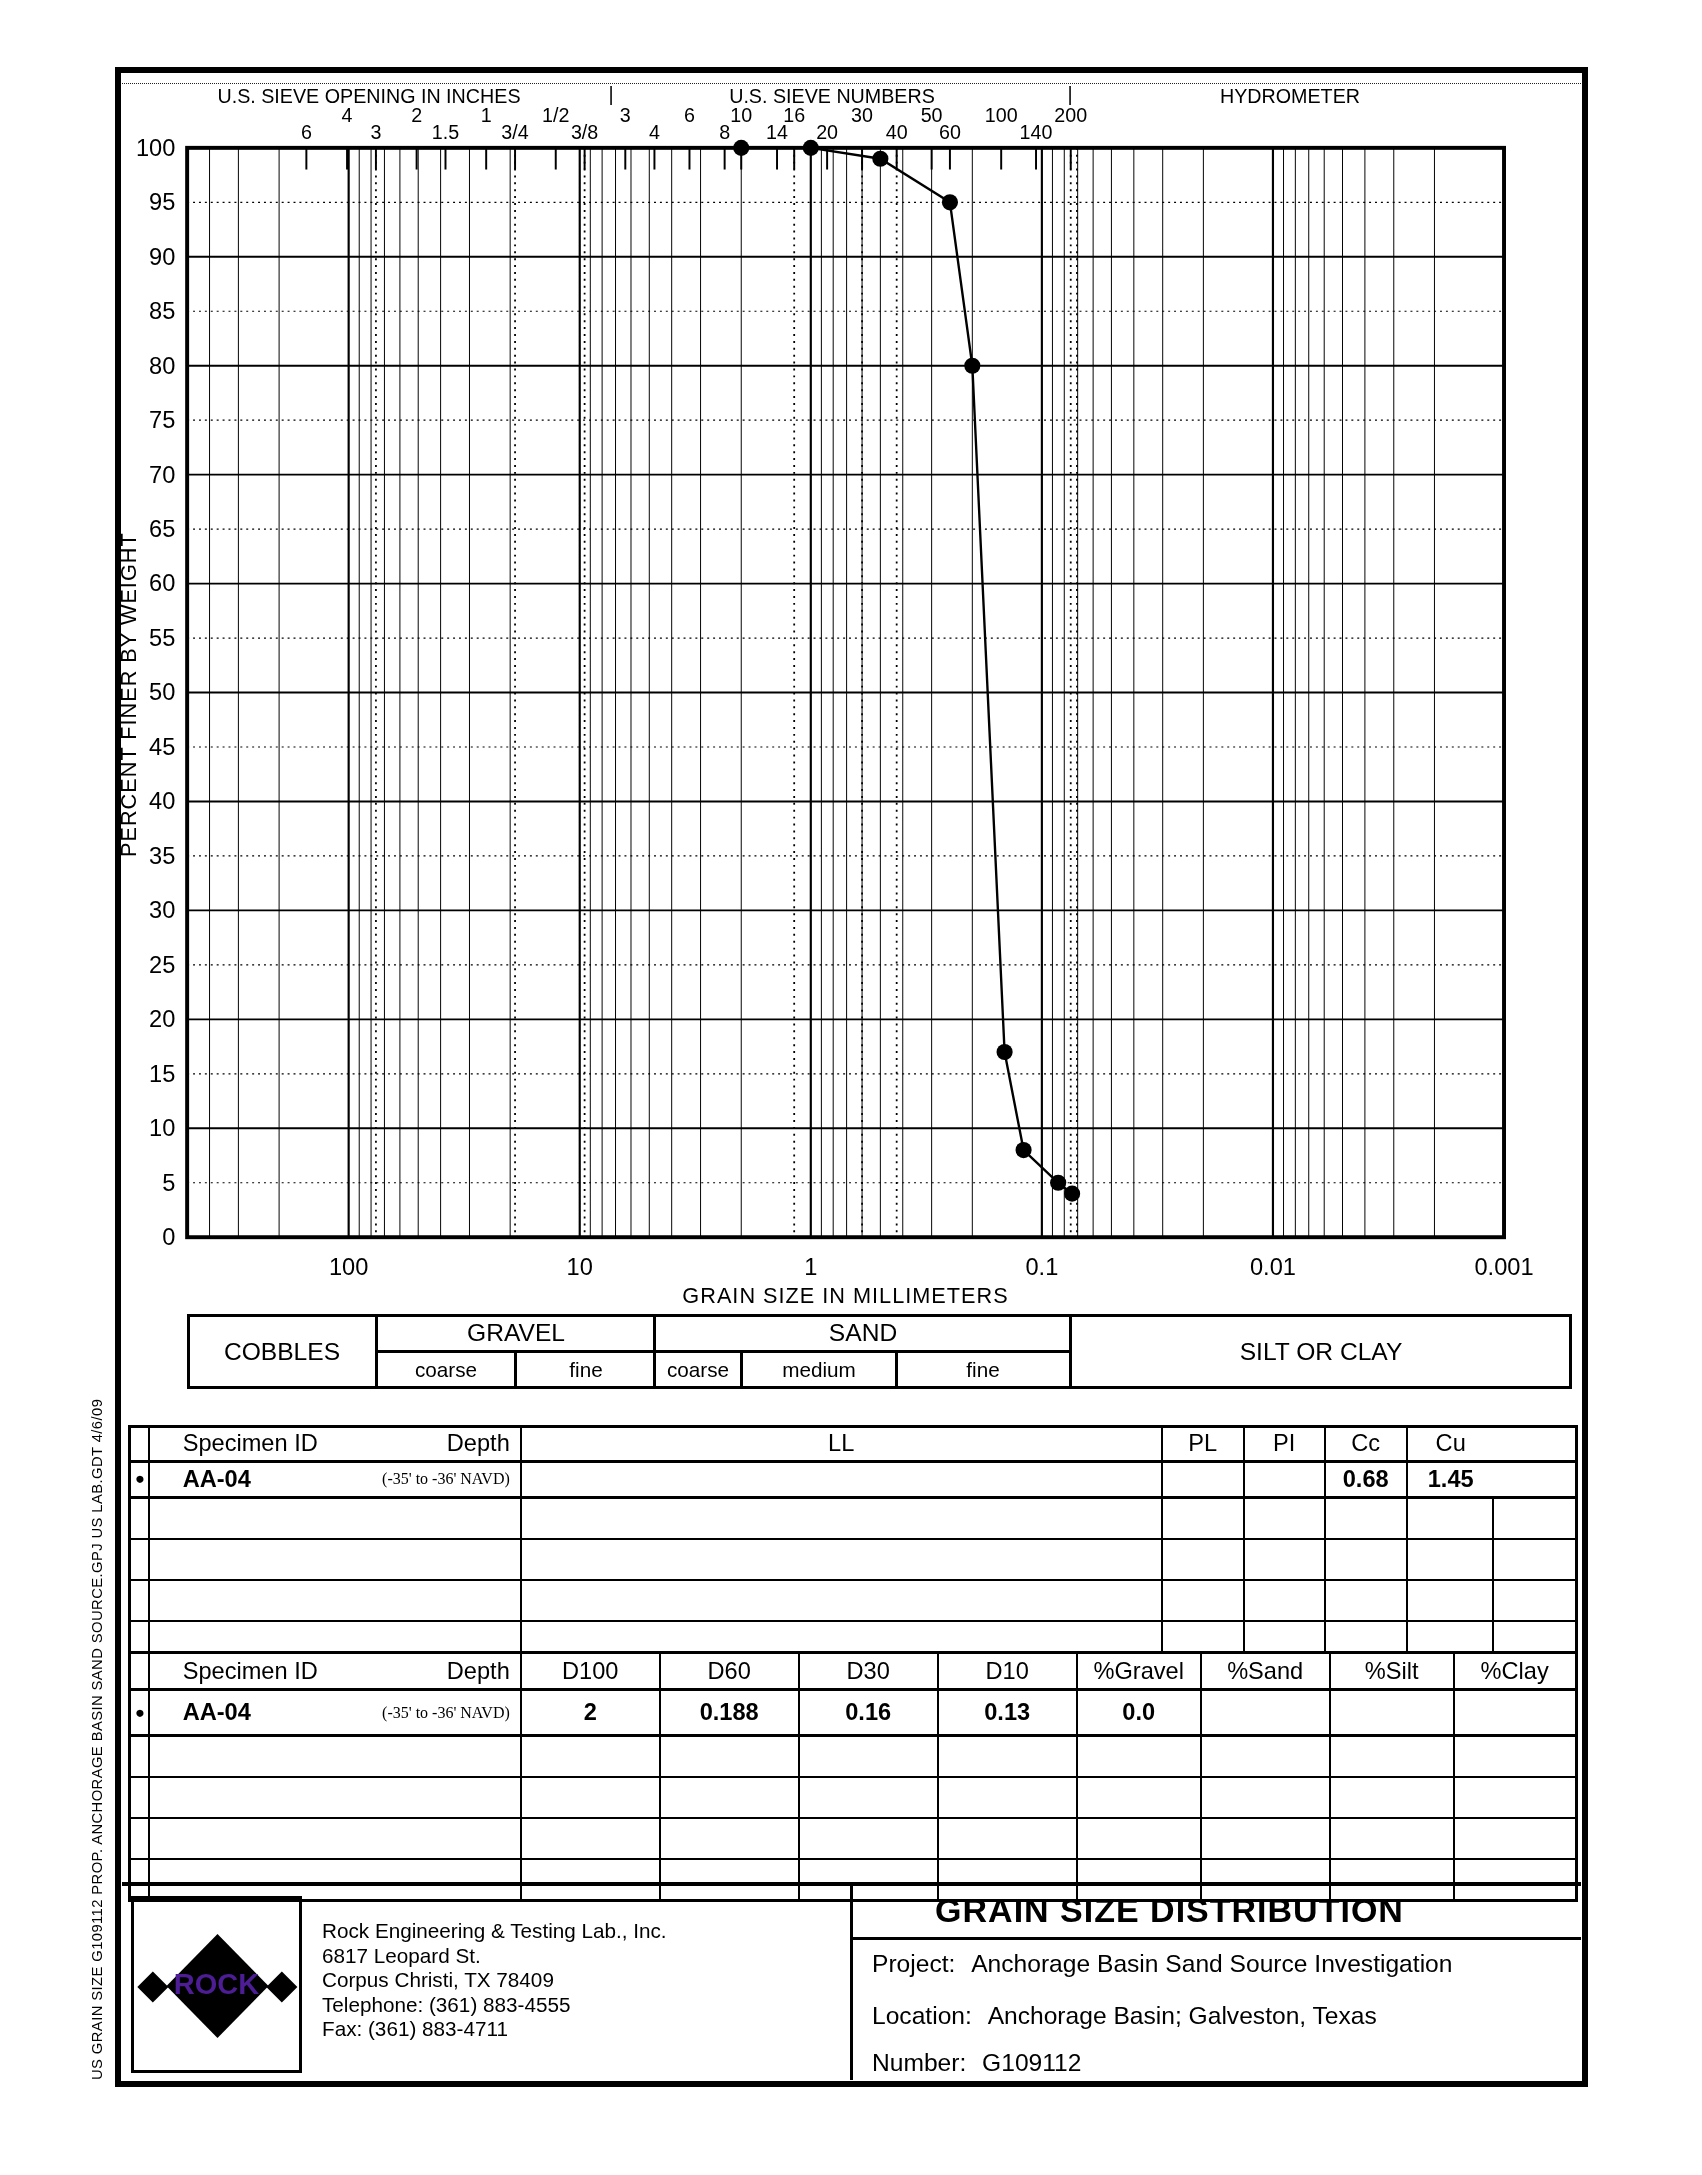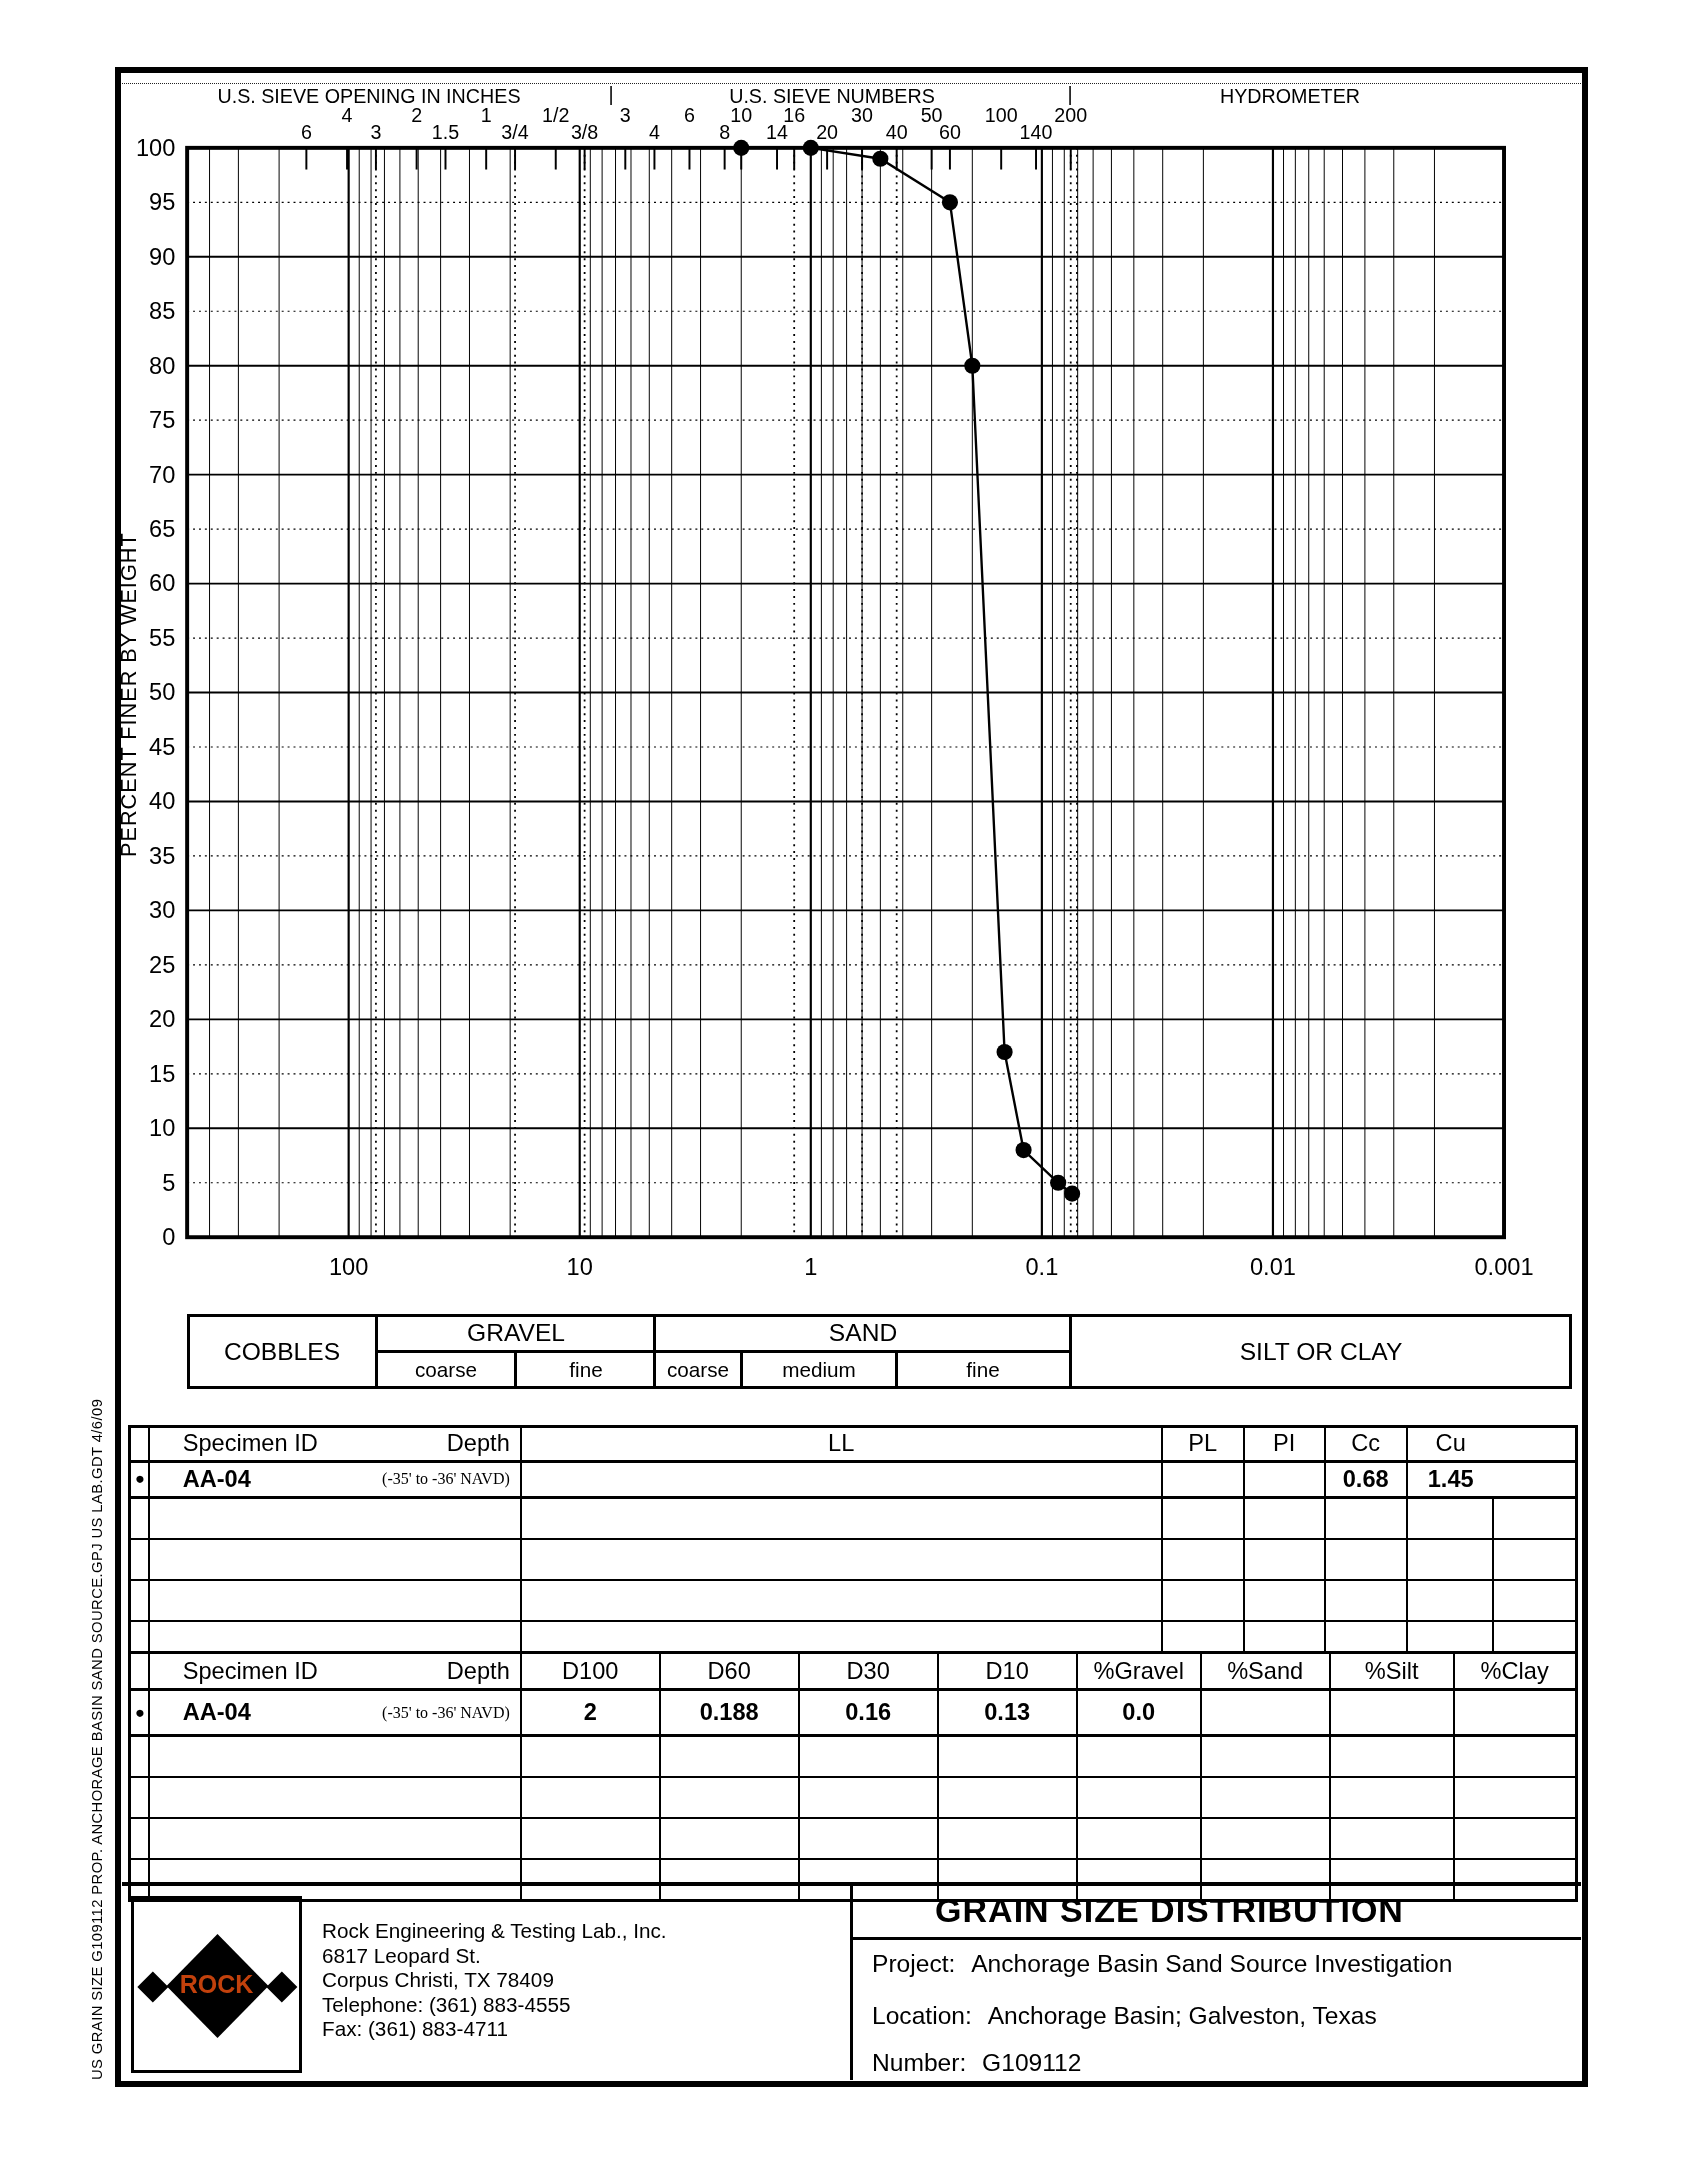--- a/index.html
+++ b/index.html
@@ -42,22 +42,22 @@
   .idcell{justify-content:space-between !important;padding:0 9.9px 0 33px;}
   .depth-serif{font-family:"Liberation Serif",serif;font-weight:normal;font-size:16px;}
   .marker-cell{font-size:16.7px;padding-left:1px;}
   
   .footer-top{left:122px;top:1882px;width:1459px;height:3.9px;background:#000;}
   .f-div{left:850px;top:1885px;width:3px;height:195px;background:#000;}
   .logo-box{left:131px;top:1896px;width:171px;height:177px;border:3px solid #000;box-sizing:border-box;}
   .logo-diamond{left:32.5px;top:35px;width:102px;height:104px;background:#000;
                 clip-path:polygon(50% 0,100% 50%,50% 100%,0 50%);}
   .logo-side{width:21.7px;height:21.7px;background:#000;transform:rotate(45deg);top:77px;}
-  .logo-text{left:50%;top:50%;transform:translate(-50%,-52%);color:#c2410c;font-weight:bold;
-             font-size:25px;letter-spacing:0;z-index:2;}
+  .logo-text{left:50%;top:50%;transform:translate(-50%,-52%);color:#4c1d95;font-weight:bold;
+             font-size:29px;letter-spacing:0;z-index:2;}
   .addr{left:322px;top:1919px;font-size:20.7px;line-height:24.6px;}
   .addr span{display:block;}
   .f-title{left:850px;top:1891px;width:639px;text-align:center;font-size:34px;font-weight:bold;letter-spacing:1px;}
   .f-underline{left:850px;top:1937px;width:731px;height:3px;background:#000;}
   .f-line{left:872px;font-size:24.6px;white-space:nowrap;}
   .f-line .val{margin-left:15.8px;}
 </style>
 </head>
 <body>
 
@@ -232,20 +232,21 @@
       <circle cx="893.8113899438426" cy="161.05999999999995" r="8.2" fill="#000"></circle>
       <circle cx="964.4341698315278" cy="205.29999999999995" r="8.2" fill="#000"></circle>
       <circle cx="987.1696268164199" cy="371.20000000000005" r="8.2" fill="#000"></circle>
       <circle cx="1019.9348607222854" cy="1067.98" r="8.2" fill="#000"></circle>
       <circle cx="1039.2161857580168" cy="1167.52" r="8.2" fill="#000"></circle>
       <circle cx="1074.3509947030225" cy="1200.7" r="8.2" fill="#000"></circle>
       <circle cx="1088.4711417363408" cy="1211.76" r="8.2" fill="#000"></circle>
     </svg>
 
   <div class="abs y-title">PERCENT FINER BY WEIGHT</div>
+  <div class="abs x-title">GRAIN SIZE IN MILLIMETERS</div>
 
   <div class="abs bar-outer"></div>
   <div id="bar-lines">
       <div class="abs bar-line" style="left: 375px; top: 1314px; width: 3px; height: 75px;"></div>
       <div class="abs bar-line" style="left: 653px; top: 1314px; width: 3px; height: 75px;"></div>
       <div class="abs bar-line" style="left: 1069px; top: 1314px; width: 3px; height: 75px;"></div>
       <div class="abs bar-line" style="left: 514px; top: 1352px; width: 3px; height: 37px;"></div>
       <div class="abs bar-line" style="left: 740px; top: 1352px; width: 3px; height: 37px;"></div>
       <div class="abs bar-line" style="left: 895px; top: 1352px; width: 3px; height: 37px;"></div>
       <div class="abs bar-line" style="left: 376px; top: 1350px; width: 695px; height: 3px;"></div>

